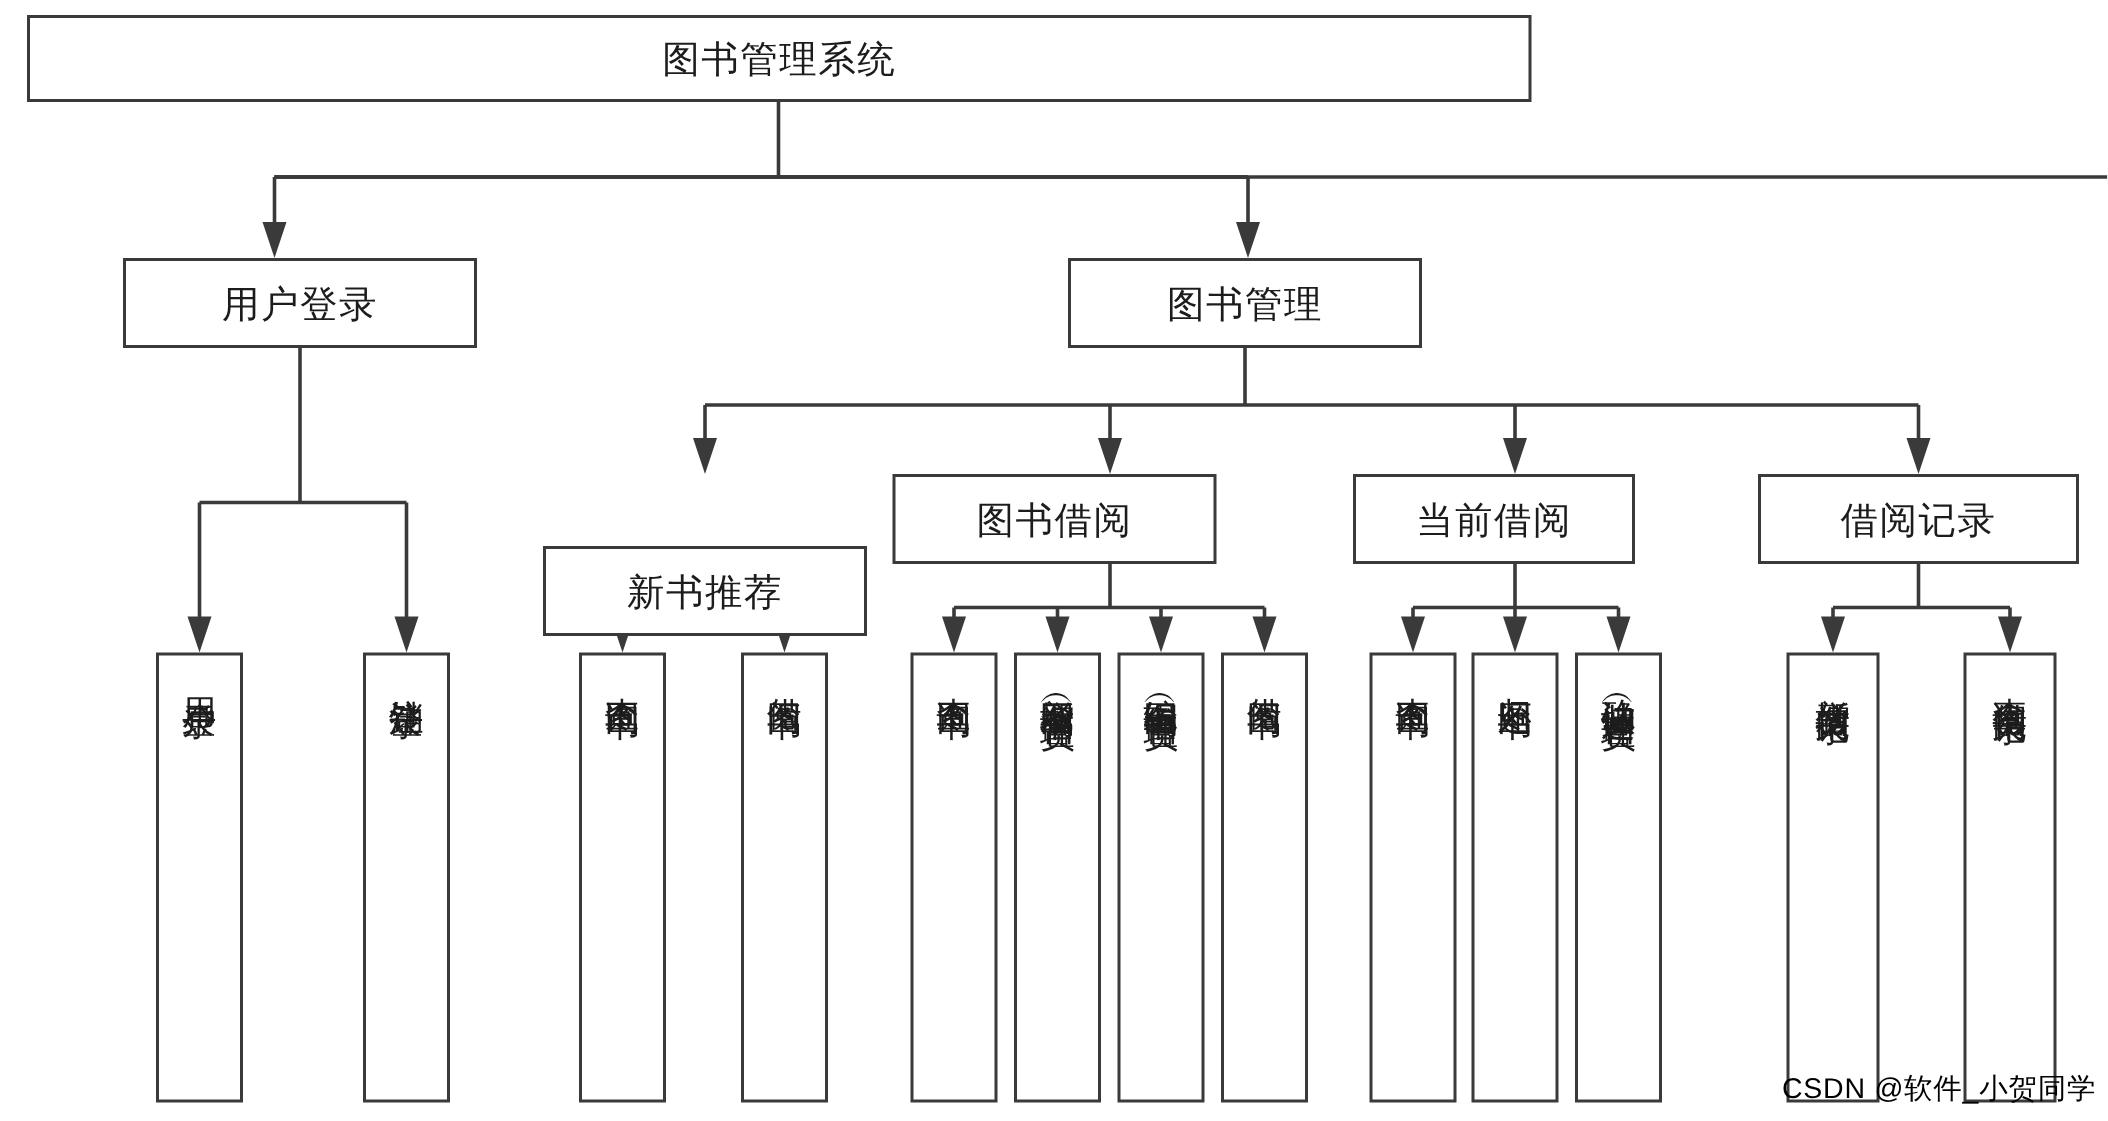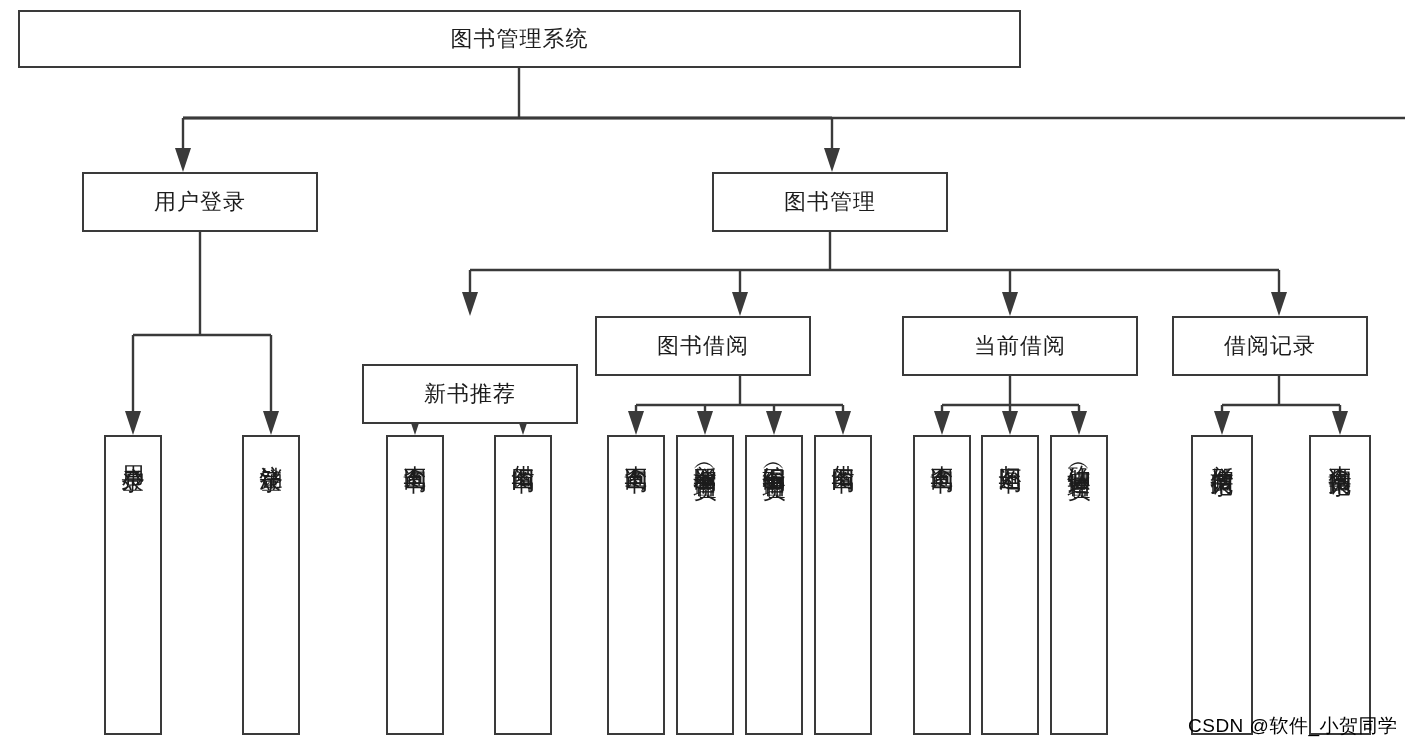--- a/index.html
+++ b/index.html
@@ -21,21 +21,21 @@
     position: absolute;
     box-sizing: border-box;
     border: 2px solid #3a3a3a;
     background: #ffffff;
     display: flex;
     align-items: center;
     justify-content: center;
     color: #1c1c1c;
   }
   .node.h {
-    font-size: 22px;
+    font-size: 25px;
     letter-spacing: 1px;
   }
   .node.v {
     font-size: 23px;
     padding: 10px 0;
     align-items: flex-start;
   }
   .vtext {
     writing-mode: vertical-rl;
     text-orientation: upright;
@@ -147,24 +147,24 @@
   <div class="node h" style="left:712px; top:172px; width:236px; height:60px;">
     <span>图书管理</span>
   </div>
 
   <div class="node h" style="left:362px; top:316px; width:216px; height:60px;margin-top:48px;">
     <span>新书推荐</span>
   </div>
   <div class="node h" style="left:595px; top:316px; width:216px; height:60px;">
     <span>图书借阅</span>
   </div>
-  <div class="node h" style="left:902px; top:316px; width:236px; height:60px;">
+  <div class="node h" style="left:902px; top:316px; width:188px; height:60px;">
     <span>当前借阅</span>
   </div>
-  <div class="node h" style="left:1172px; top:316px; width:196px; height:60px;">
+  <div class="node h" style="left:1172px; top:316px; width:214px; height:60px;">
     <span>借阅记录</span>
   </div>
 
   <div class="node v" style="left:104px; top:435px; width:58px; height:300px;">
     <span class="vtext">用户登录</span>
   </div>
   <div class="node v" style="left:242px; top:435px; width:58px; height:300px;">
     <span class="vtext">注销登录</span>
   </div>
 

